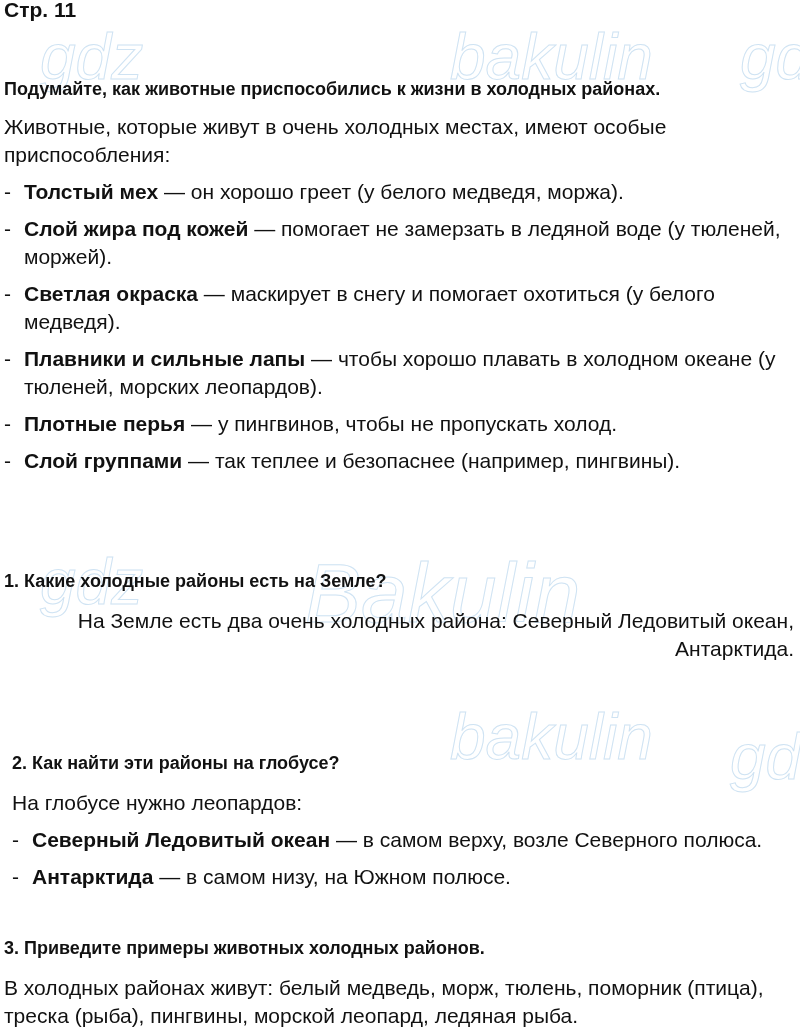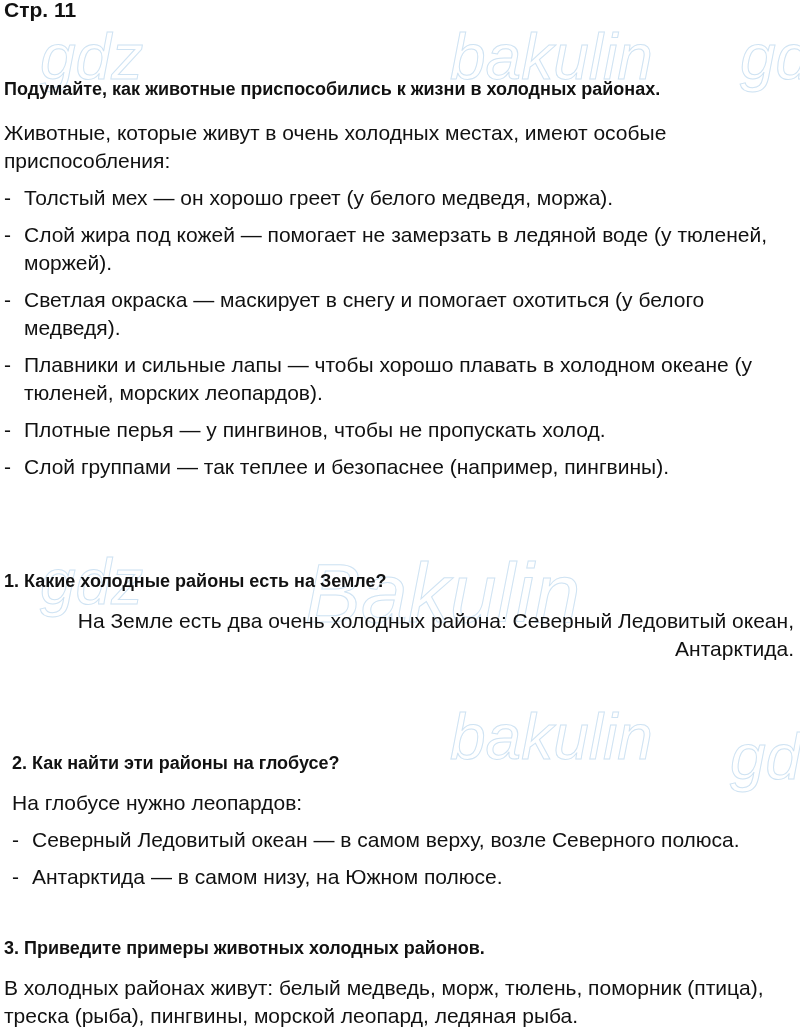--- a/index.html
+++ b/index.html
@@ -8,39 +8,39 @@
     font-family: "Liberation Sans", sans-serif; color: #111111;
   }
   .wm { position: absolute; font-family: "Liberation Sans", sans-serif; font-size: 64px;
         color: transparent; -webkit-text-stroke: 1px #cfe3f3; pointer-events: none; z-index: 0; font-style: italic; }
   .page { position: relative; z-index: 1; padding: 0 0 0 4px; }
   .page-num { position: absolute; left: 4px; top: -2px; font-size: 21px; font-weight: bold; }
   .h { font-weight: bold; font-size: 18px; line-height: 27px; margin: 0; }
   .p { font-size: 21px; line-height: 28px; margin: 0; }
   .li { position: relative; padding-left: 20px; font-size: 21px; line-height: 28px; margin: 0; }
   .li .dash { position: absolute; left: 0; top: 0; }
-  .li b { font-weight: normal; }
+  .li b { font-weight: bold; }
 </style>
 </head>
 <body>
 
 <div class="wm" style="left:40px;top:20px;">gdz</div>
 <div class="wm" style="left:450px;top:20px;">bakulin</div>
 <div class="wm" style="left:740px;top:20px;">gdz</div>
 <div class="wm" style="left:305px;top:545px;font-size:84px;">Bakulin</div>
 <div class="wm" style="left:40px;top:545px;">gdz</div>
 <div class="wm" style="left:450px;top:700px;">bakulin</div>
 <div class="wm" style="left:730px;top:720px;">gdz</div>
 
 <div class="page">
   <div class="page-num">Стр. 11</div>
 
   <section style="position:absolute;left:4px;top:76px;width:790px;">
     <p class="h">Подумайте, как животные приспособились к жизни в холодных районах.</p>
-    <p class="p" style="margin-top:16px;">Животные, которые живут в очень холодных местах, имеют особые приспособления:</p>
+    <p class="p" style="margin-top:10px;">Животные, которые живут в очень холодных местах, имеют особые приспособления:</p>
 
     <div class="li" style="margin-top:9px;"><span class="dash">-</span><b>Толстый мех</b><span> — </span><span>он хорошо греет (у белого медведя, моржа).</span></div>
     <div class="li" style="margin-top:9px;"><span class="dash">-</span><b>Слой жира под кожей</b><span> — </span><span>помогает не замерзать в ледяной воде (у тюленей, моржей).</span></div>
     <div class="li" style="margin-top:9px;"><span class="dash">-</span><b>Светлая окраска</b><span> — </span><span>маскирует в снегу и помогает охотиться (у белого медведя).</span></div>
     <div class="li" style="margin-top:9px;"><span class="dash">-</span><b>Плавники и сильные лапы</b><span> — </span><span>чтобы хорошо плавать в холодном океане (у тюленей, морских леопардов).</span></div>
     <div class="li" style="margin-top:9px;"><span class="dash">-</span><b>Плотные перья</b><span> — </span><span>у пингвинов, чтобы не пропускать холод.</span></div>
     <div class="li" style="margin-top:9px;"><span class="dash">-</span><b>Слой группами</b><span> — </span><span>так теплее и безопаснее (например, пингвины).</span></div>
   </section>
 
   <section style="position:absolute;left:4px;top:568px;width:790px;">

